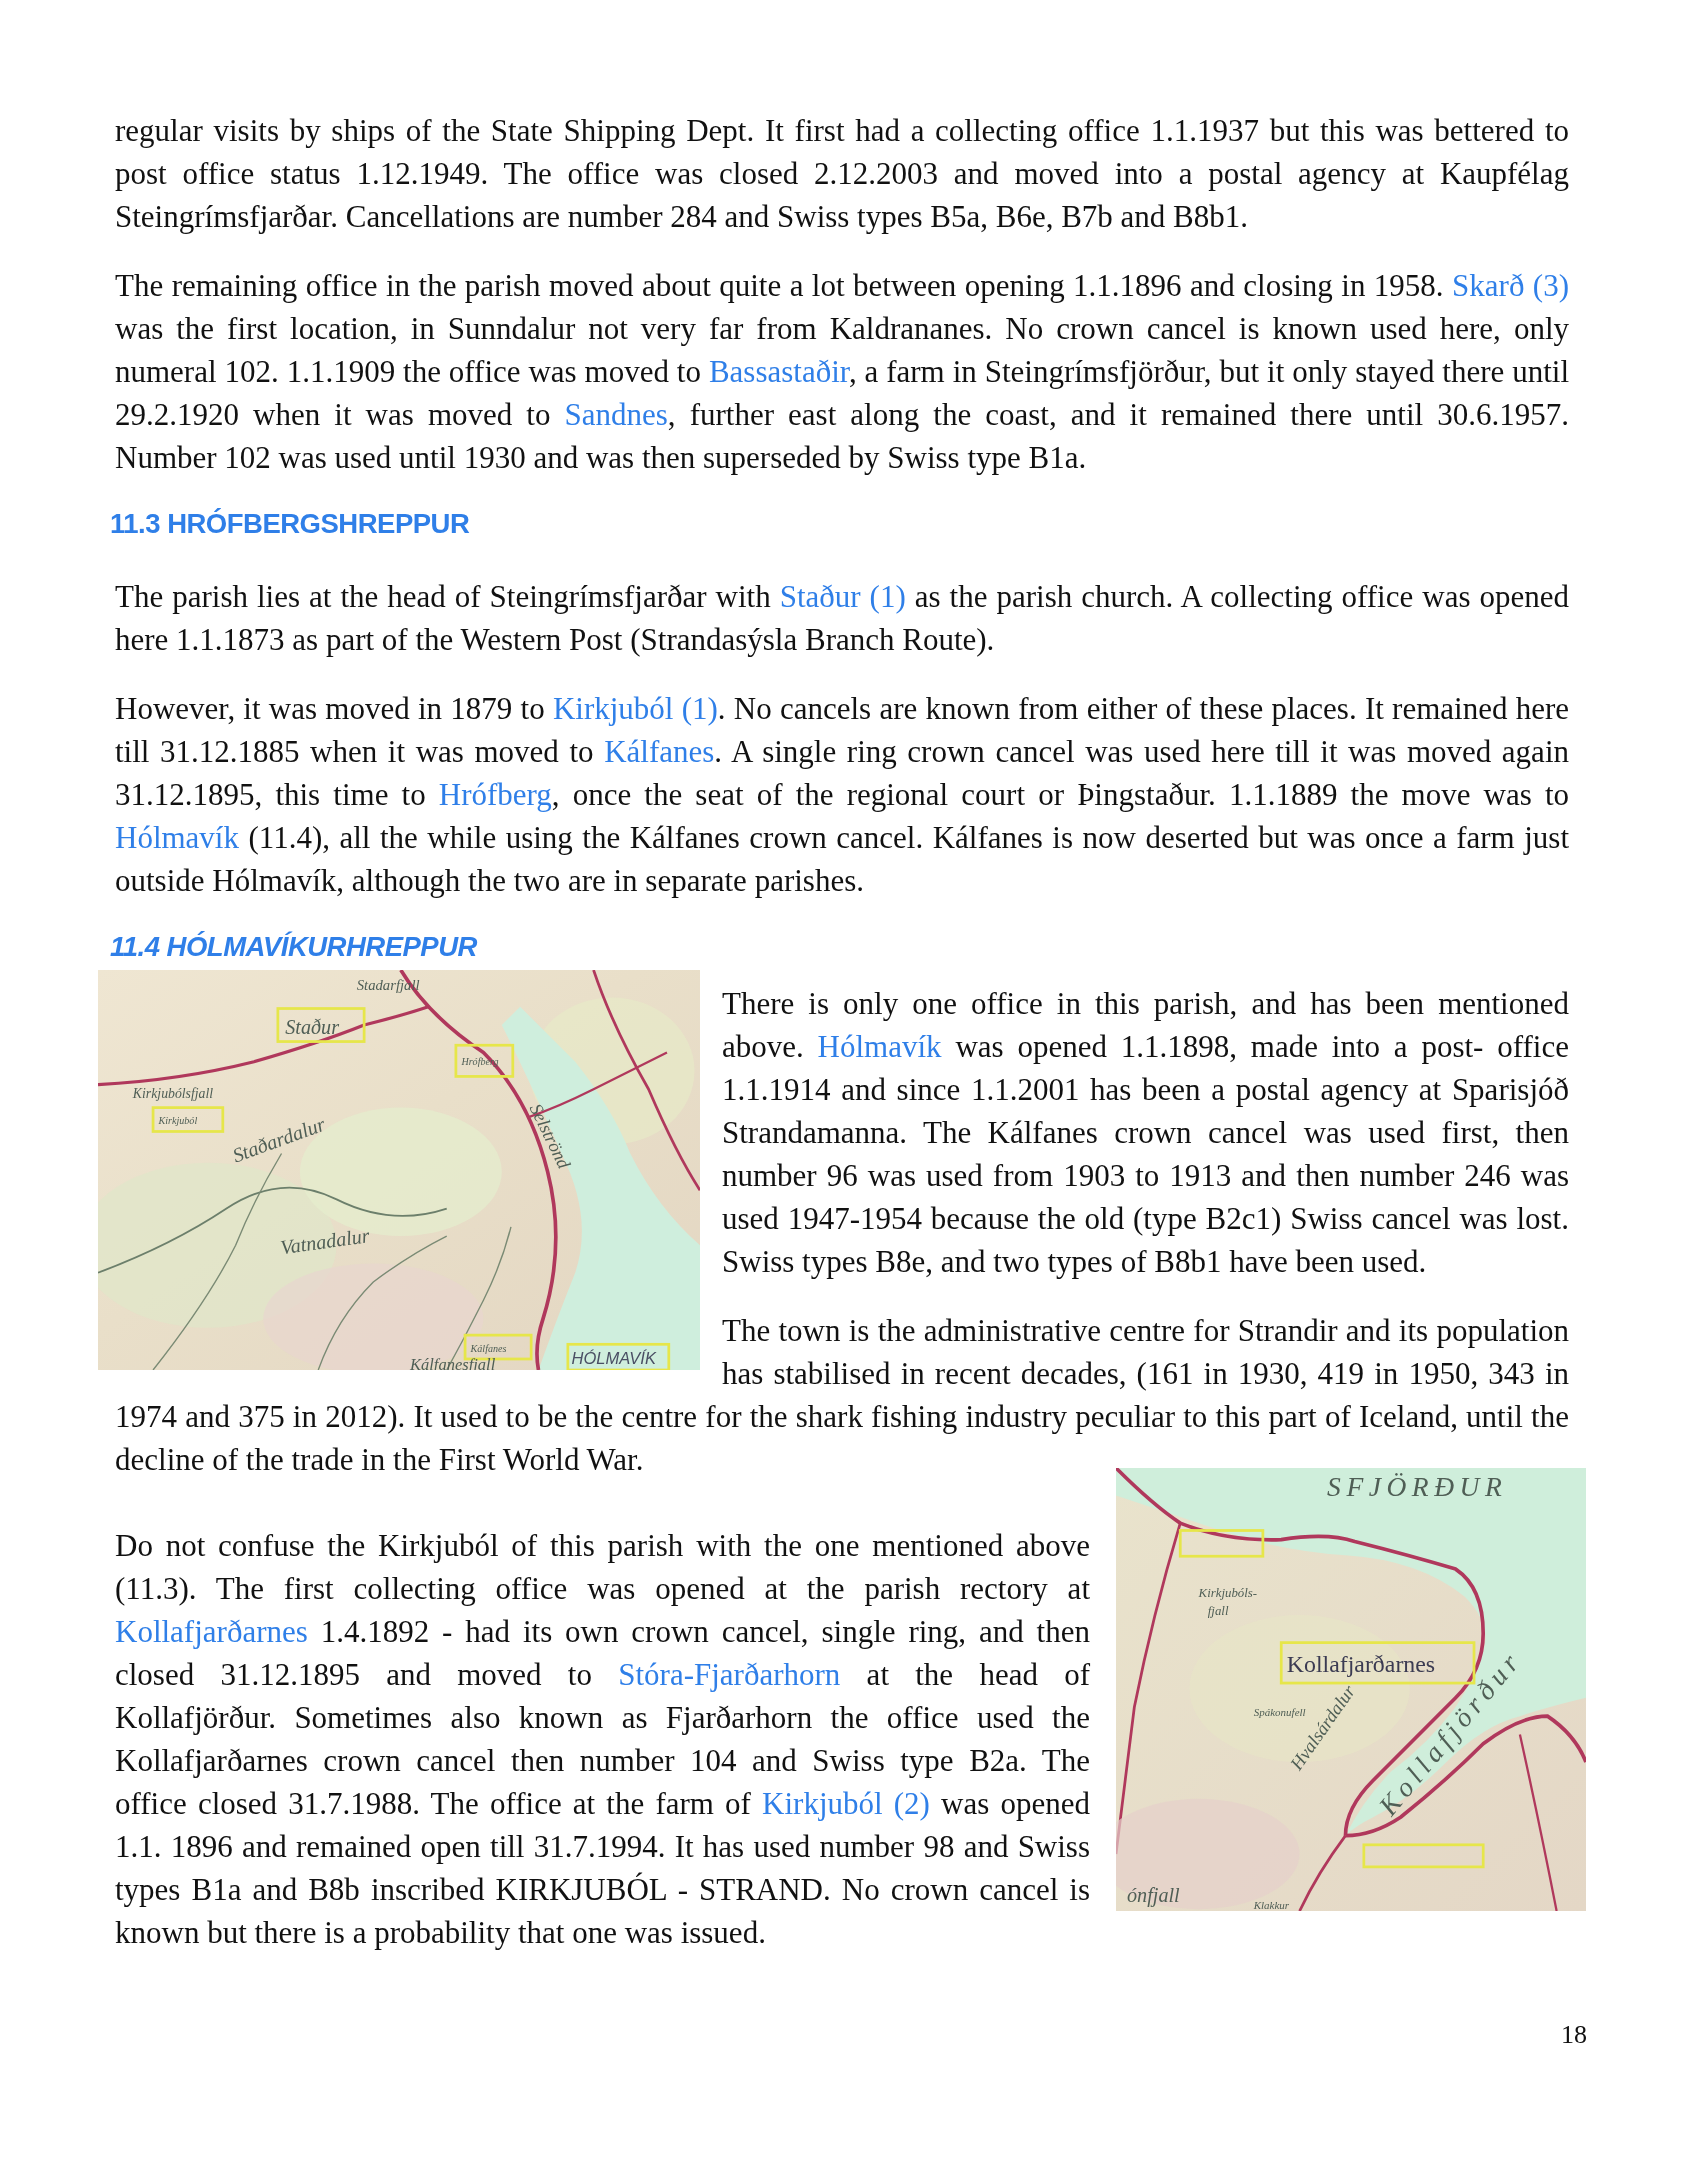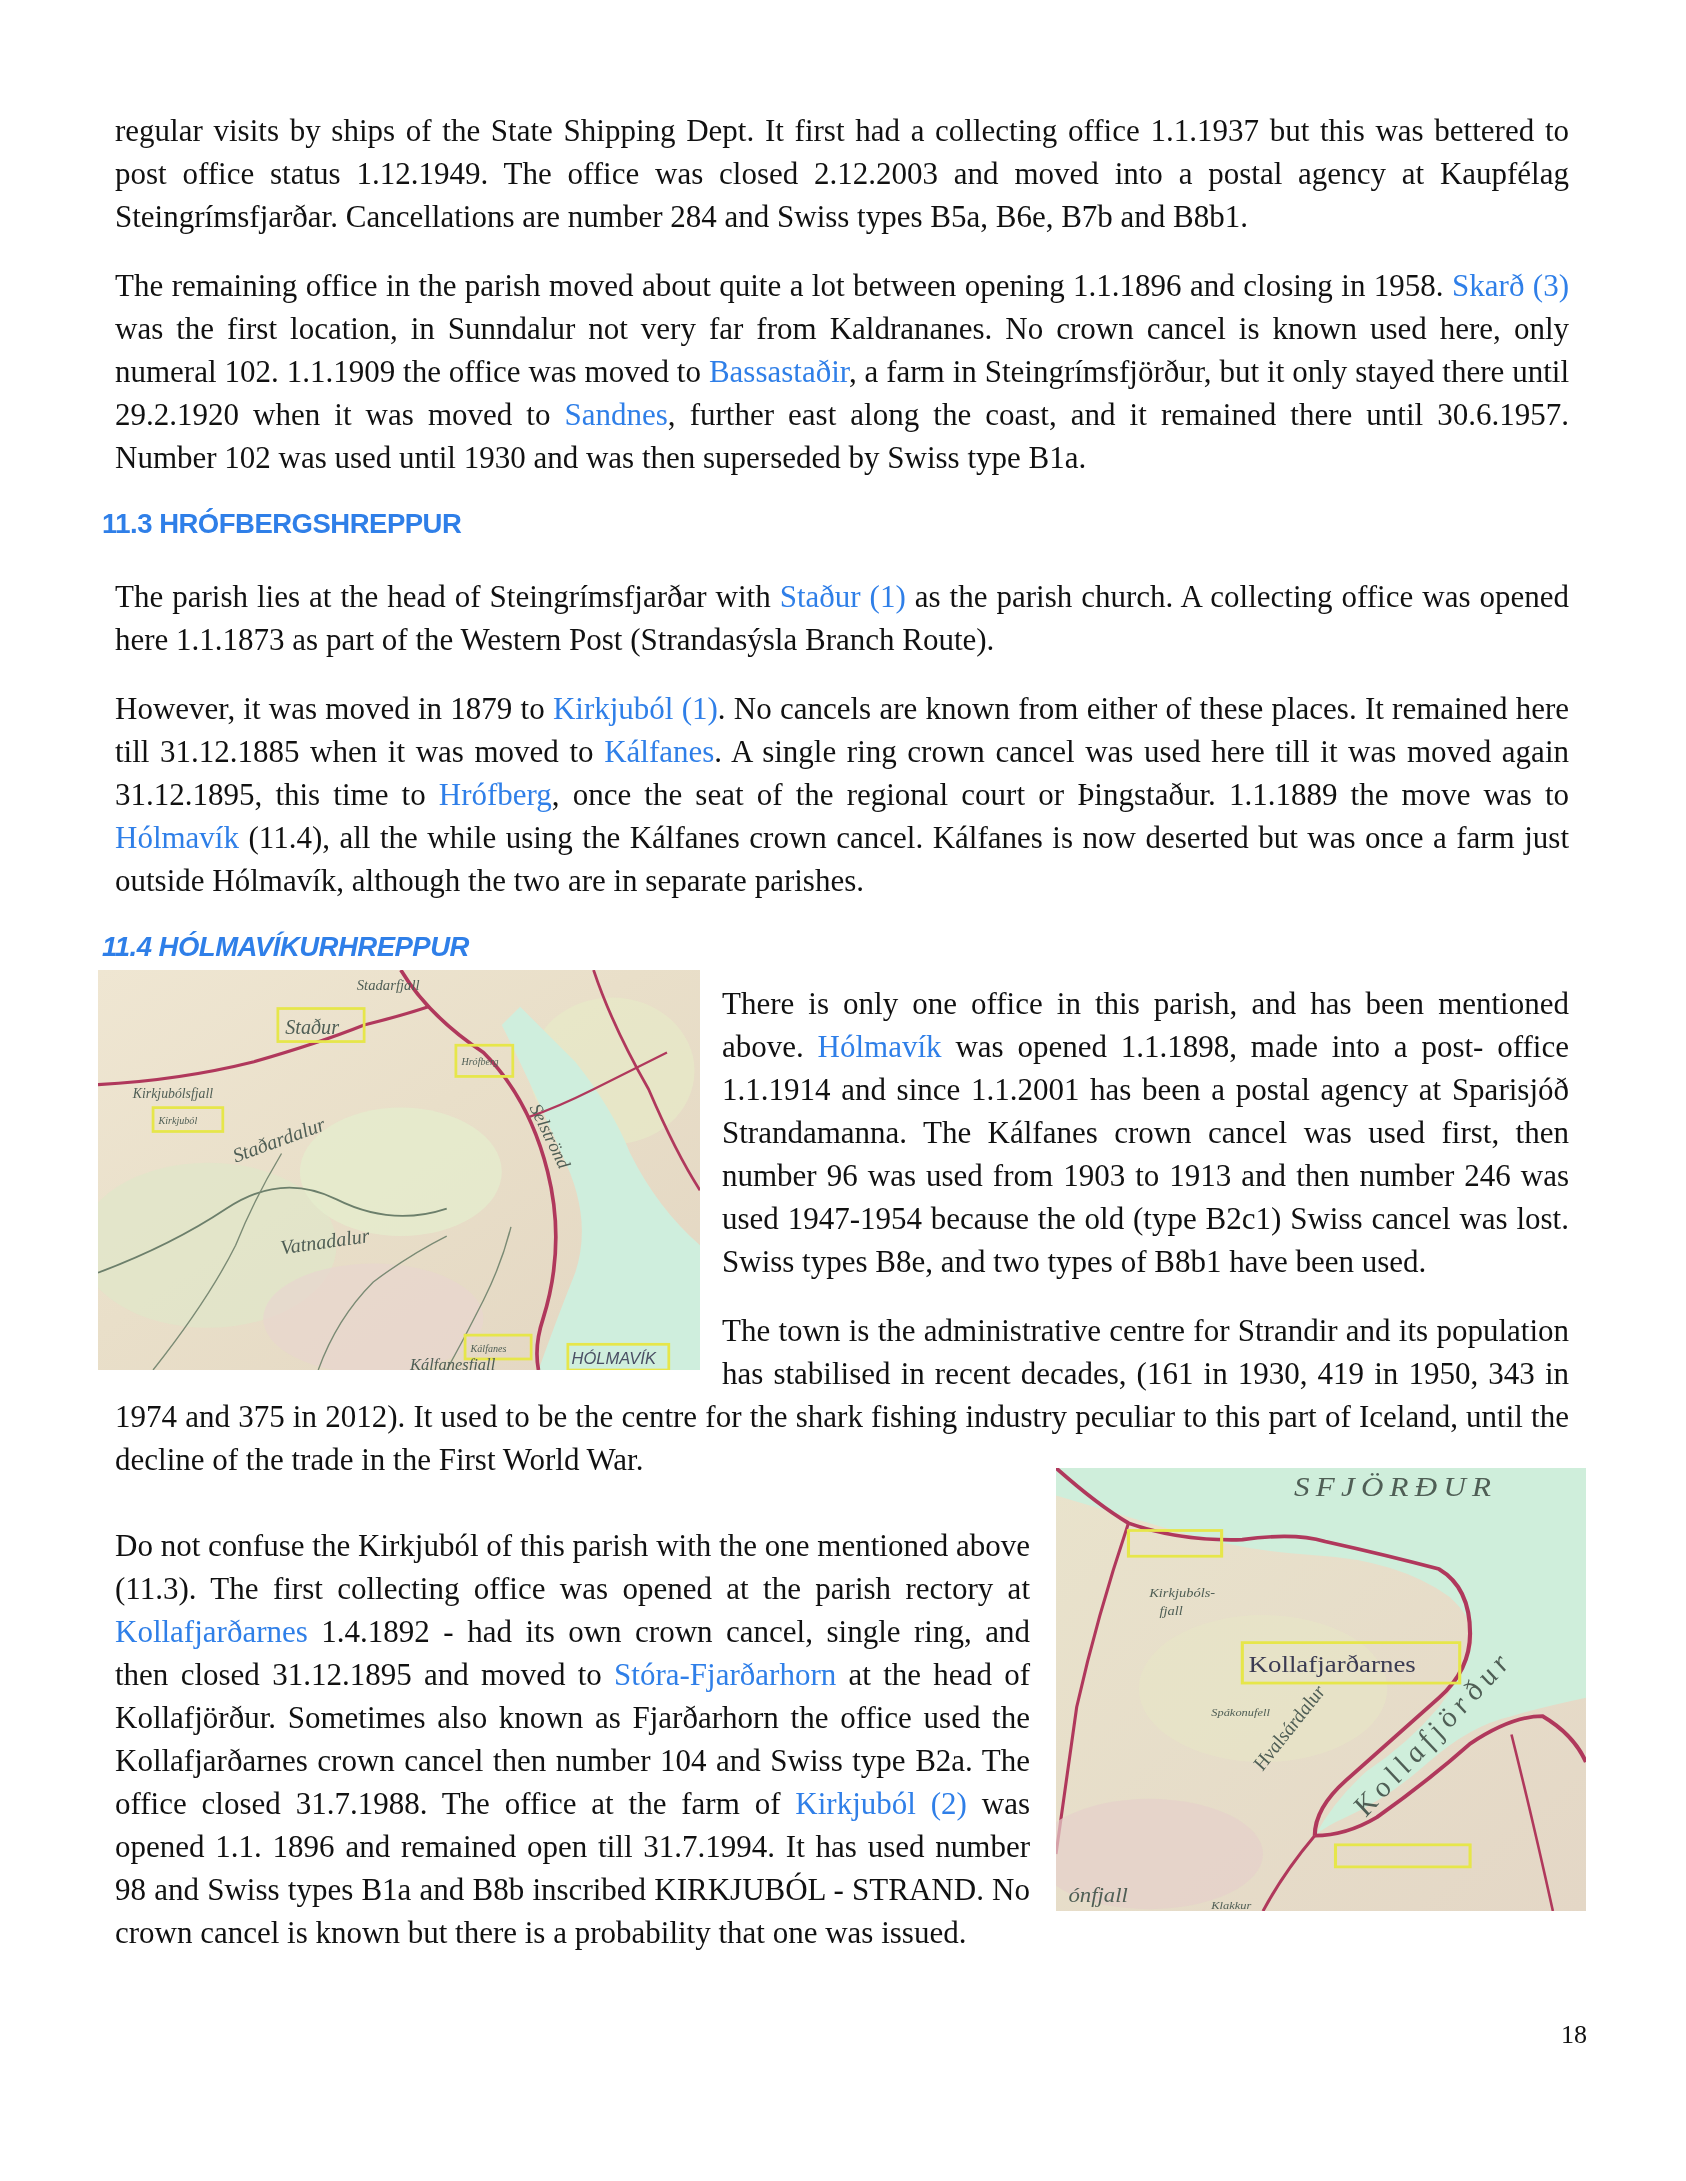--- a/index.html
+++ b/index.html
@@ -7,31 +7,31 @@
   .page {
     position: absolute; left: 98px; top: 92px; width: 1488px;
     font-family: "Liberation Serif", serif; font-size: 31px; line-height: 43px;
     color: #111111; text-align: justify;
   }
   p { margin: 17px; }
   .para { margin-bottom: 26px; }
   .link { color: #2f7fe8; }
   h2 {
     font-family: "Liberation Sans", sans-serif; font-weight: bold;
-    font-size: 27.5px; color: #2f7fe8; margin: 4px; letter-spacing: -0.5px;
+    font-size: 27.5px; color: #2f7fe8; margin: 12px; letter-spacing: -0.5px;
     line-height: 37px;
   }
   .h-113 { margin-top: 3.7px; margin-bottom: 33px; }
   .h-114 { margin-top: 1.8px; margin-bottom: 3.7px; font-style: italic; }
   .h-115 { margin-top: 3.7px; margin-bottom: 33px; }
   .map {
     border: 0; display: block; position: relative; overflow: hidden;
   }
   .map1 { float: left; width: 602px; height: 400px; margin: 1.8px 22px 5.5px 0; }
-  .map2 { float: right; width: 530px; height: 443px; margin: -39px 0 7.3px 26px; }
+  .map2 { float: right; width: 470px; height: 443px; margin: -39px 0 7.3px 26px; }
   .map svg { width: 100%; height: 100%; display: block; }
   .clear { clear: both; }
   .page-number {
     position: absolute; right: 99px; top: 2020px;
     font-family: "Liberation Serif", serif; font-size: 26px; color: #111;
   }
 </style>
 </head>
 <body>
 

